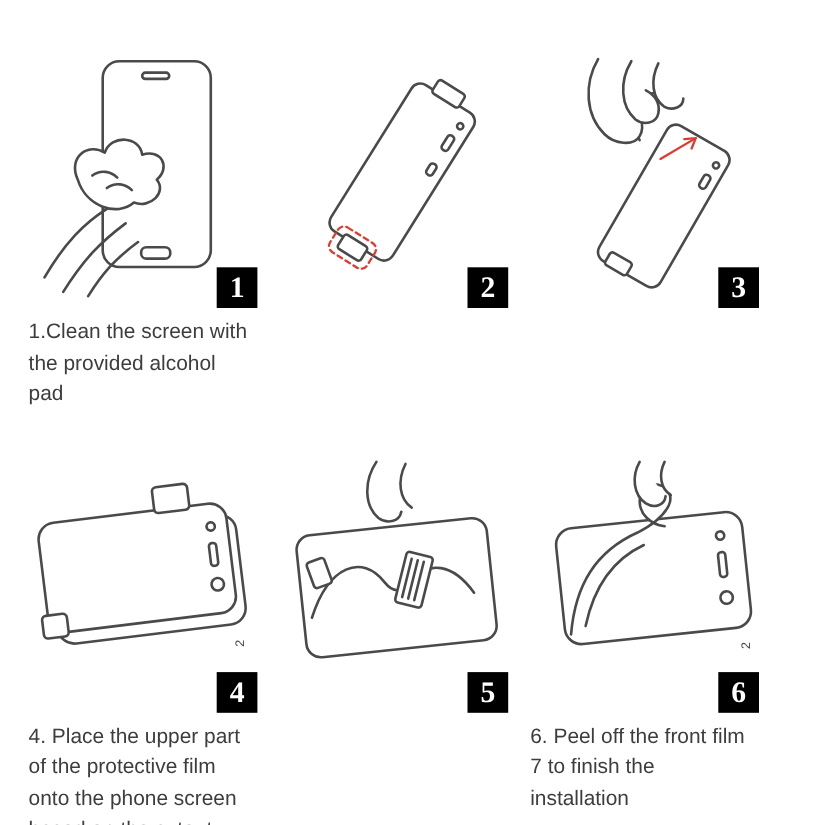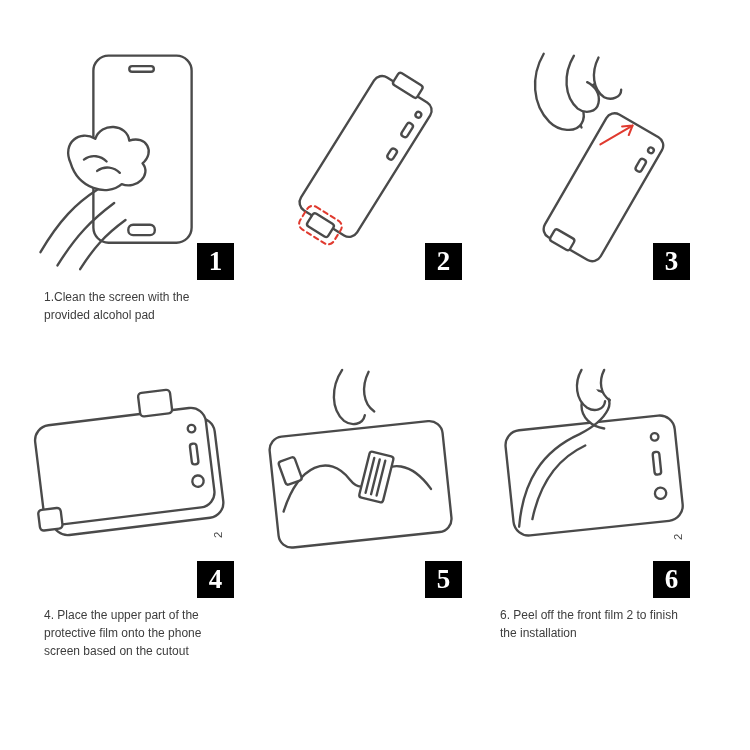--- a/index.html
+++ b/index.html
@@ -24,21 +24,21 @@
   .f{fill:#ffffff}
   .red{stroke:var(--accent);stroke-width:2.2;fill:none;stroke-linecap:round}
   .lbl{fill:var(--line);stroke:none;font:12px "Liberation Sans",sans-serif}
   .badge{
     position:absolute;right:8px;bottom:-8px;width:37px;height:37px;
     background:var(--badge_bg);color:var(--badge_text);
     display:flex;align-items:center;justify-content:center;
     font-family:"Liberation Serif",serif;font-weight:bold;font-size:27px;line-height:1;
   }
   .caption{
-    margin:16px 18px 0;font-size:12px;line-height:1.5;max-width:202px;color:var(--text);
+    margin:16px 0 0;font-size:19px;line-height:1.5;max-width:202px;color:var(--text);
   }
 </style>
 </head>
 <body>
 
 <div class="page">
   <div class="grid">
 
     <div class="panel">
       <div class="ill">
@@ -156,17 +156,17 @@
           <path class="s f" d="M30 168 C34 120 54 88 94 70 C106 64 118 56 124 44 C128 36 124 26 114 24 C104 22 96 30 96 40 C96 52 106 62 120 64"></path>
           <path class="s" d="M44 160 C52 122 70 96 100 82"></path>
           <g class="s f">
             <path d="M96 2 C88 16 90 34 102 42 C110 47 120 44 121 35"></path>
             <path d="M120 2 C114 14 116 28 126 34"></path>
           </g>
           <text class="lbl" x="202" y="182" transform="rotate(-90 202 182)">2</text>
         </svg>
         <div class="badge">6</div>
       </div>
-      <p class="caption">6. Peel off the front film 2 to finish the installation</p>
+      <p class="caption">6. Peel off the front film 7 to finish the installation</p>
     </div>
 
   </div>
 </div>
 
 </body></html>

